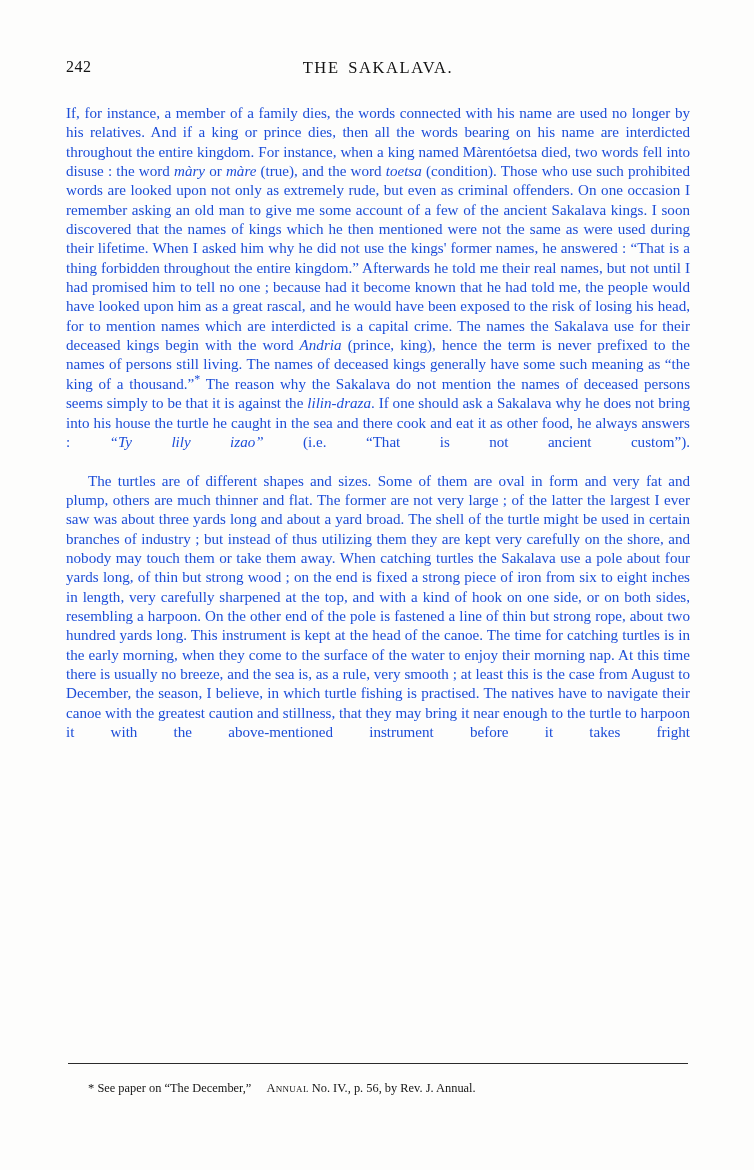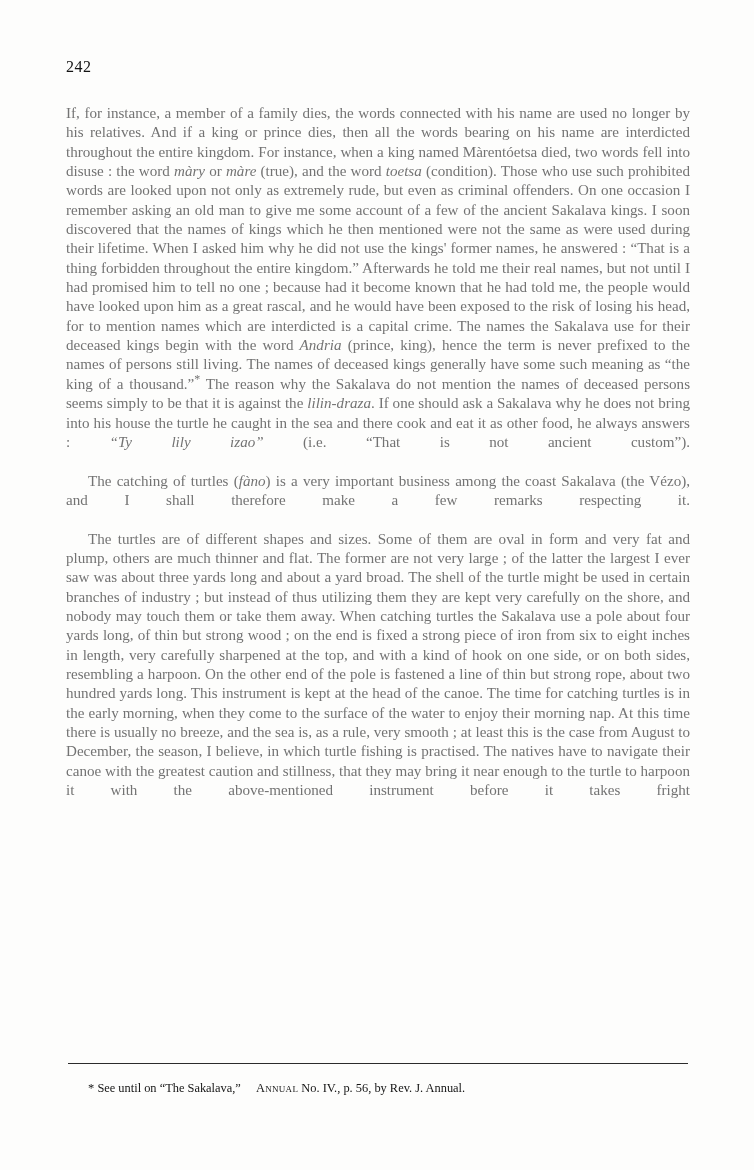--- a/index.html
+++ b/index.html
@@ -56,21 +56,21 @@
     left: 66px;
     top: 104px;
     width: 624px;
   }
   .textblock p {
     margin: 0;
     font-size: 15.1px;
     line-height: 19.35px;
     text-align: justify;
     text-justify: inter-word;
-    color: #737373;
+    color: #1d4ed8;
     hyphens: none;
   }
   .textblock p.indent {
     text-indent: 22px;
   }
   .textblock p.noindent {
     text-indent: 0;
   }
   
   .textblock p::after {
@@ -115,25 +115,25 @@
     font-size: 12.5px;
   }
 </style>
 </head>
 <body>
 
 <div class="page">
 
   <div class="running-head">
     <span class="folio">242</span>
+    <span class="head-title">THE SAKALAVA.</span>
   </div>
 
   <div class="textblock" id="body-text-block">
       <p class="noindent"><span>If, for instance, a member of a family dies, the words connected with his name are used no longer by his relatives. And if a king or prince dies, then all the words bearing on his name are interdicted throughout the entire kingdom. For instance, when a king named Màrentóetsa died, two words fell into disuse : the word </span><i>màry</i><span> or </span><i>màre</i><span> (true), and the word </span><i>toetsa</i><span> (condition). Those who use such prohibited words are looked upon not only as extremely rude, but even as criminal offenders. On one occasion I remember asking an old man to give me some account of a few of the ancient Sakalava kings. I soon discovered that the names of kings which he then mentioned were not the same as were used during their lifetime. When I asked him why he did not use the kings' former names, he answered : “That is a thing forbidden throughout the entire kingdom.” Afterwards he told me their real names, but not until I had promised him to tell no one ; because had it become known that he had told me, the people would have looked upon him as a great rascal, and he would have been exposed to the risk of losing his head, for to mention names which are interdicted is a capital crime. The names the Sakalava use for their deceased kings begin with the word </span><i>Andria</i><span> (prince, king), hence the term is never prefixed to the names of persons still living. The names of deceased kings generally have some such meaning as “the king of a thousand.”</span><sup class="fn">*</sup><span> The reason why the Sakalava do not mention the names of deceased persons seems simply to be that it is against the </span><i>lilin-draza</i><span>. If one should ask a Sakalava why he does not bring into his house the turtle he caught in the sea and there cook and eat it as other food, he always answers : </span><i>“Ty lily izao”</i><span> (i.e. “That is not ancient custom”).</span></p>
-      <p class="indent"><span>The catching of turtles (</span><i>fàno</i><span>) is a very important business among the coast Sakalava (the Vézo), and I shall therefore make a few remarks respecting it.</span></p>
       <p class="indent"><span>The turtles are of different shapes and sizes. Some of them are oval in form and very fat and plump, others are much thinner and flat. The former are not very large ; of the latter the largest I ever saw was about three yards long and about a yard broad. The shell of the turtle might be used in certain branches of industry ; but instead of thus utilizing them they are kept very carefully on the shore, and nobody may touch them or take them away. When catching turtles the Sakalava use a pole about four yards long, of thin but strong wood ; on the end is fixed a strong piece of iron from six to eight inches in length, very carefully sharpened at the top, and with a kind of hook on one side, or on both sides, resembling a harpoon. On the other end of the pole is fastened a line of thin but strong rope, about two hundred yards long. This instrument is kept at the head of the canoe. The time for catching turtles is in the early morning, when they come to the surface of the water to enjoy their morning nap. At this time there is usually no breeze, and the sea is, as a rule, very smooth ; at least this is the case from August to December, the season, I believe, in which turtle fishing is practised. The natives have to navigate their canoe with the greatest caution and stillness, that they may bring it near enough to the turtle to harpoon it with the above-mentioned instrument before it takes fright</span></p>
     </div>
 
   <div class="footnote-rule"></div>
 
-  <div class="footnote" id="footnote-block"><span class="star">* </span><span>See until on “The Sakalava,” </span><span class="smallcaps">Annual</span><span> No. IV., p. 56, by Rev. J. Annual.</span></div>
+  <div class="footnote" id="footnote-block"><span class="star">* </span><span>See paper on “The December,” </span><span class="smallcaps">Annual</span><span> No. IV., p. 56, by Rev. J. Annual.</span></div>
 
 </div>
 
 </body></html>

